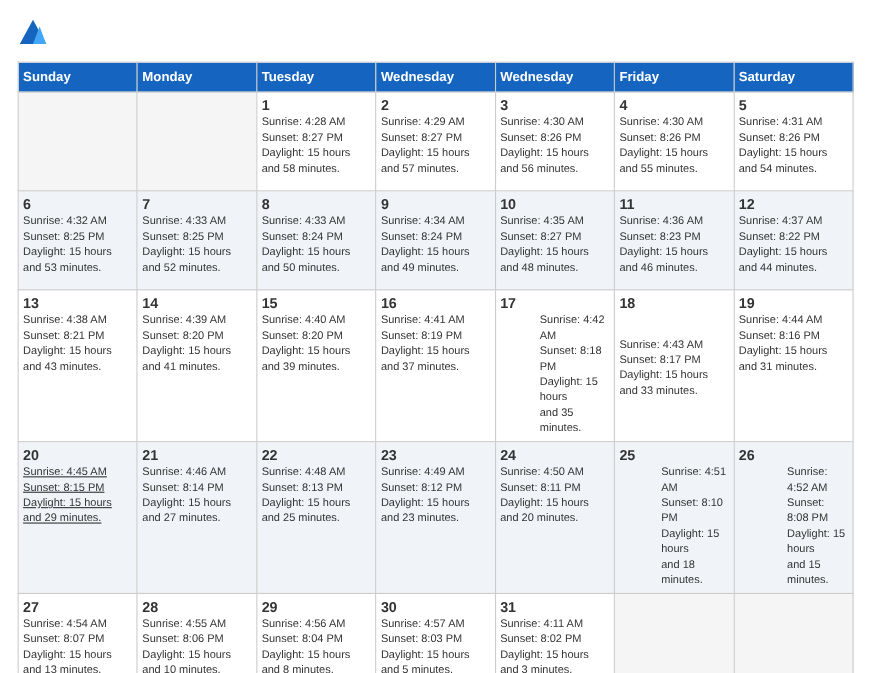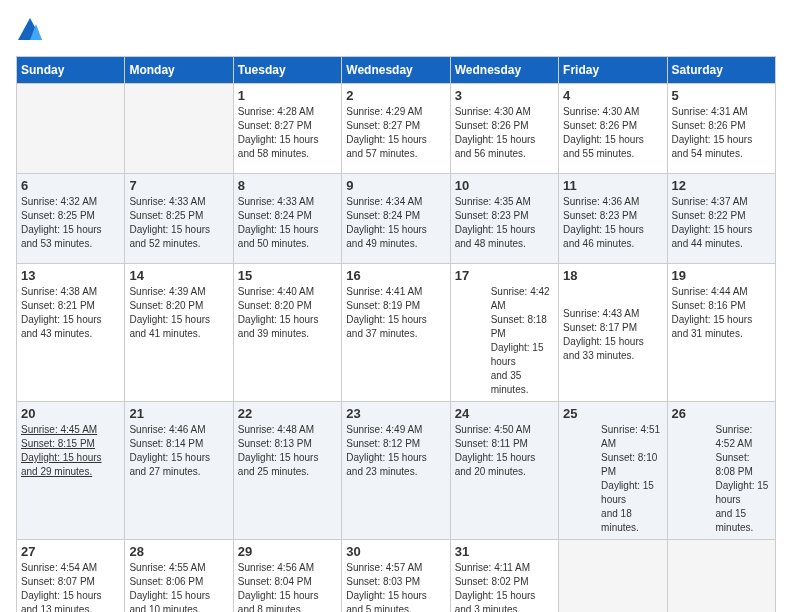--- a/index.html
+++ b/index.html
@@ -190,21 +190,21 @@
         <td>
           <div class="day-number">9</div>
           <div class="day-info" style="white-space: pre-line;">Sunrise: 4:34 AM
 Sunset: 8:24 PM
 Daylight: 15 hours
 and 49 minutes.</div>
         </td>
         <td>
           <div class="day-number">10</div>
           <div class="day-info" style="white-space: pre-line;">Sunrise: 4:35 AM
-Sunset: 8:23 PM
+Sunset: 8:27 PM
 Daylight: 15 hours
 and 48 minutes.</div>
         </td>
         <td>
           <div class="day-number">11</div>
           <div class="day-info" style="white-space: pre-line;">Sunrise: 4:36 AM
 Sunset: 8:23 PM
 Daylight: 15 hours
 and 46 minutes.</div>
         </td>

